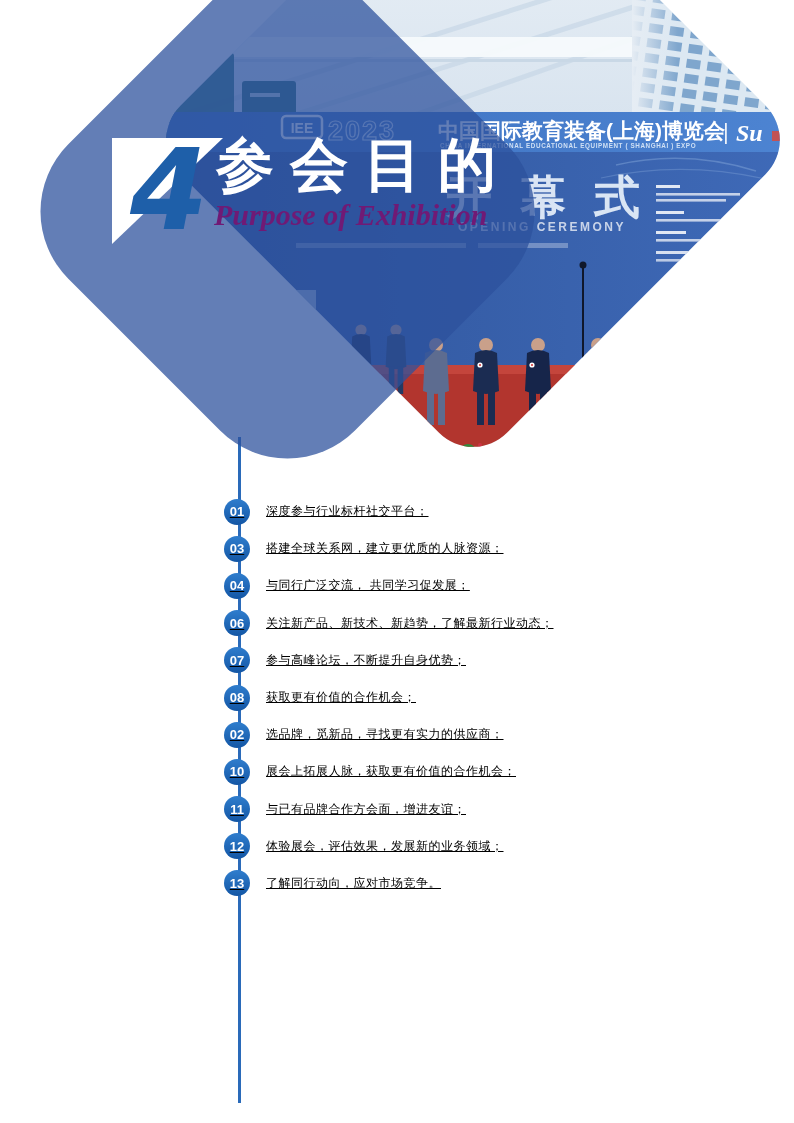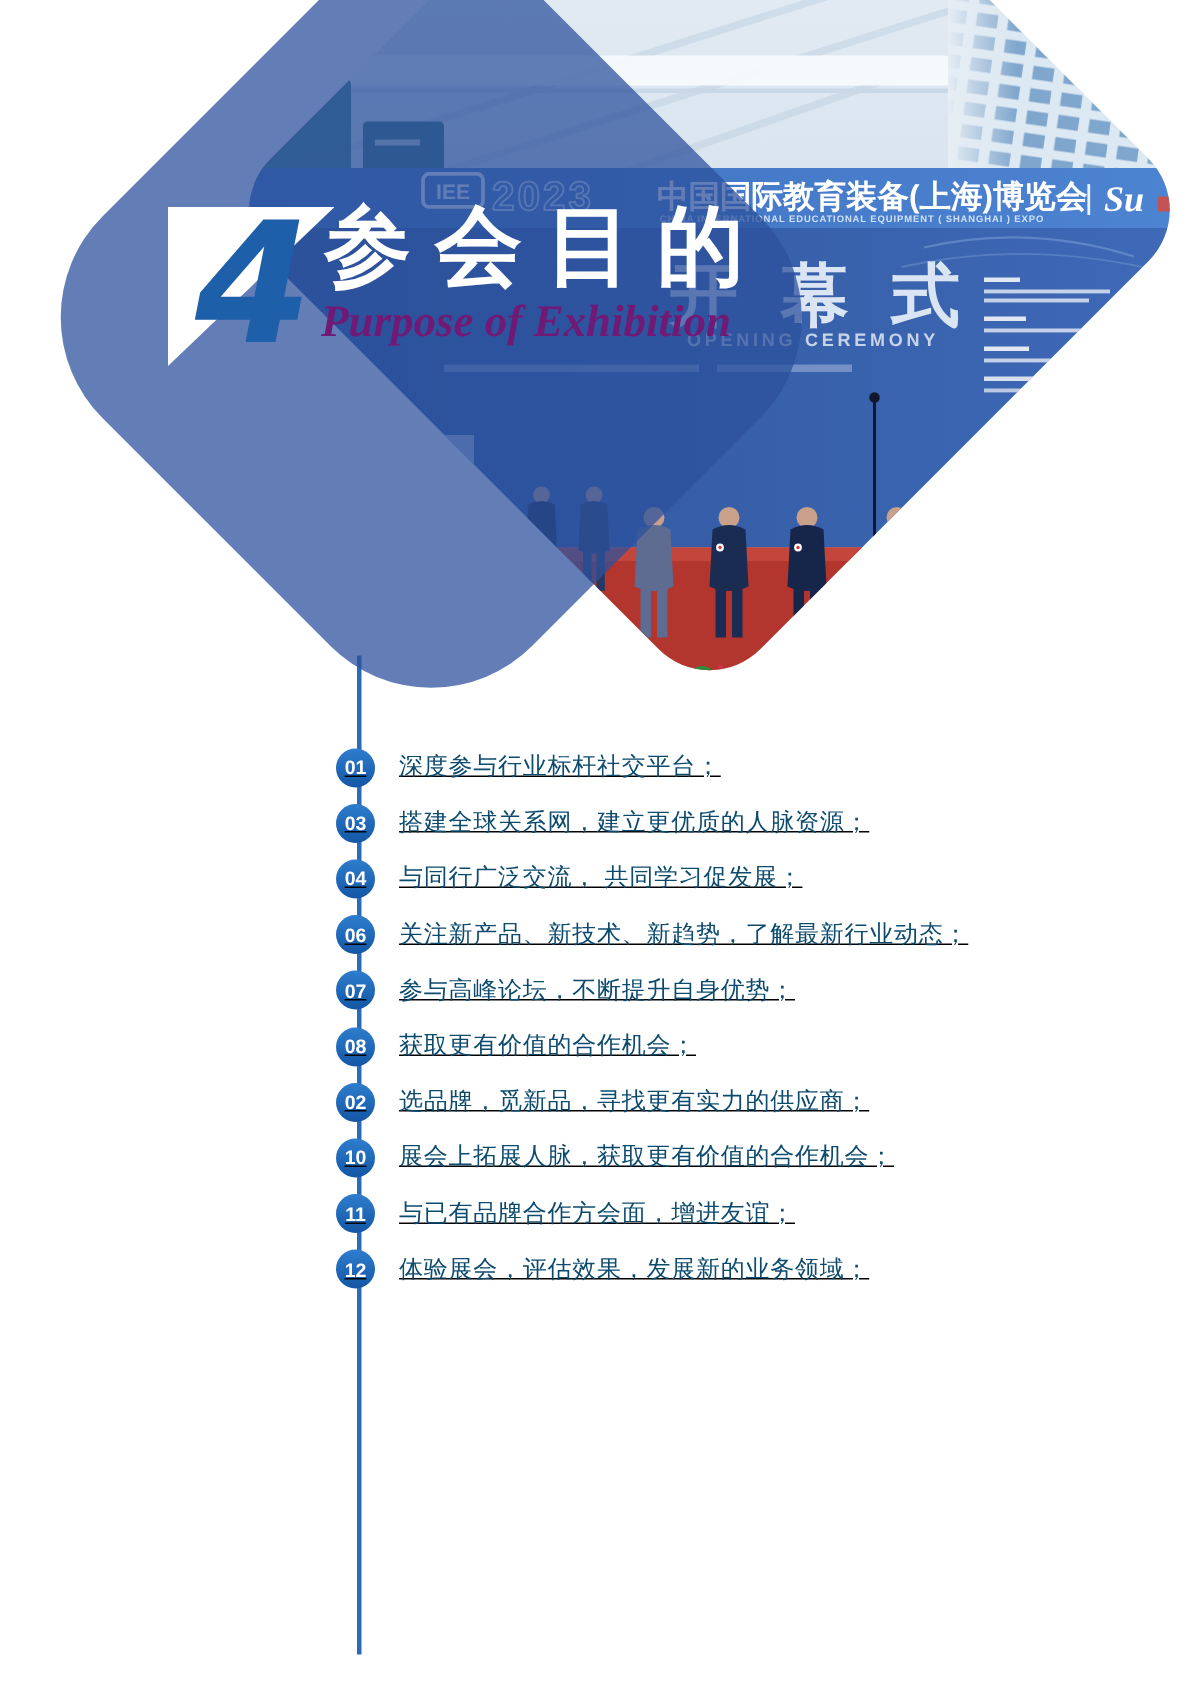--- a/index.html
+++ b/index.html
@@ -29,21 +29,21 @@
                  font-size:30px;color:#701a75;}
 
   
   .timeline-line{position:absolute;left:238px;top:437px;width:3px;height:666px;background:#2a6ab9;}
   .purpose-list{position:absolute;left:224px;top:493px;margin:0;padding:0;list-style:none;text-decoration:underline;}
   .purpose-item{display:flex;align-items:center;height:37.2px;}
   .purpose-num{flex:0 0 26px;width:26px;height:26px;border-radius:50%;
                background:linear-gradient(180deg,#2f7dcd,#1356a5);
                color:#fff;font-size:13px;font-weight:700;
                display:flex;align-items:center;justify-content:center;}
-  .purpose-text{margin-left:16px;font-size:16px;font-weight:500;color:#0c4a6e;
+  .purpose-text{margin-left:16px;font-size:12px;font-weight:500;color:#000000;
                 white-space:nowrap;letter-spacing:0.5px;}
 </style>
 </head>
 <body>
 
 <div class="page">
 
   <div class="hero">
 
     <div class="photo-diamond">
@@ -249,15 +249,19 @@
       <span class="purpose-text">展会上拓展人脉，获取更有价值的合作机会；</span>
     </li>
     <li class="purpose-item">
       <span class="purpose-num">11</span>
       <span class="purpose-text">与已有品牌合作方会面，增进友谊；</span>
     </li>
     <li class="purpose-item">
       <span class="purpose-num">12</span>
       <span class="purpose-text">体验展会，评估效果，发展新的业务领域；</span>
     </li>
+    <li class="purpose-item">
+      <span class="purpose-num">13</span>
+      <span class="purpose-text">了解同行动向，应对市场竞争。</span>
+    </li>
   </ul>
 
 </div>
 
 </body></html>

